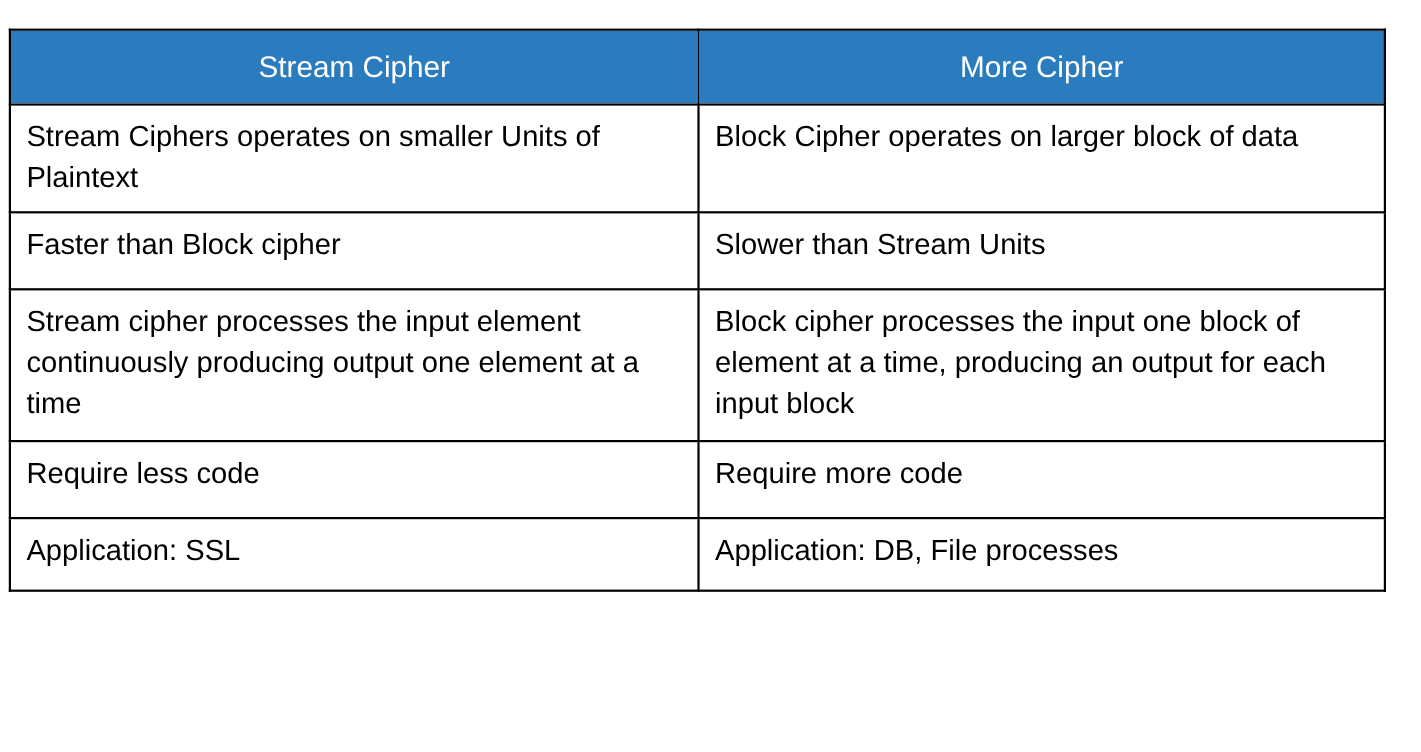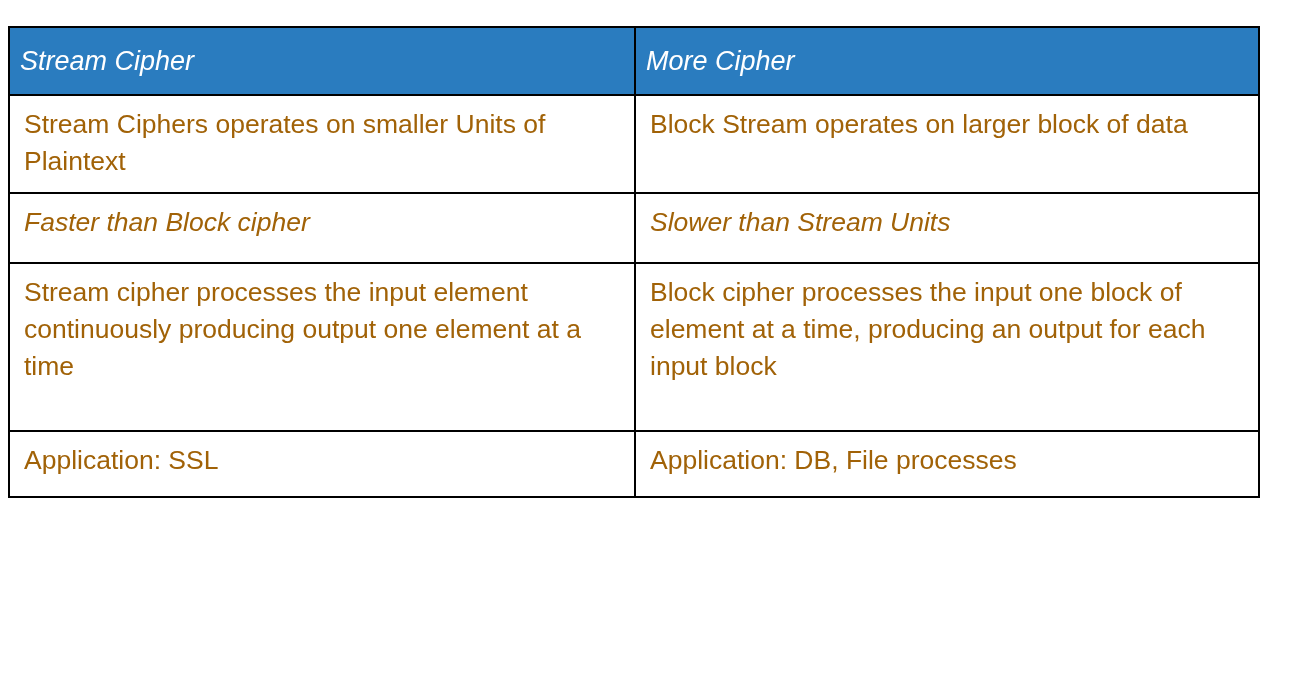--- a/index.html
+++ b/index.html
@@ -41,47 +41,46 @@
     vertical-align: top;
     box-sizing: border-box;
   }
 
   
   .comparison-table thead th {
     background: #2a7cbf;
     color: #ffffff;
     font-size: 27px;
     font-weight: 400;
-    text-align: left;
+    text-align: center;
     height: 66px;
     line-height: 66px;
-    padding: 0 10px;
+    padding: 0 20px;
     white-space: nowrap;
     overflow: hidden;
-    font-style: italic;
   }
 
   
   .comparison-table tbody td {
-    color: #a16207;
+    color: #000000;
     font-size: 26.5px;
     font-weight: 400;
     line-height: 37px;
     text-align: left;
     padding: 10px 14px 12px 14px;
   }
 
   .cell-text {
     display: block;
   }
 
   
   tr.row-h2 td { height: 98px; }
-  tr.row-h1 td { height: 70px; font-style: italic; }
-  tr.row-h3 td { height: 168px; margin-left: 19px; }
+  tr.row-h1 td { height: 70px; }
+  tr.row-h3 td { height: 138px; margin-left: 19px; }
   tr.row-last td { height: 66px; }
 </style>
 </head>
 <body>
 
 <div class="page">
 
   <table class="comparison-table">
     <colgroup>
       <col class="col-left">
@@ -95,21 +94,21 @@
       </tr>
     </thead>
 
     <tbody>
 
       <tr class="row-h2">
         <td>
           <span class="cell-text">Stream Ciphers operates on smaller Units of Plaintext</span>
         </td>
         <td>
-          <span class="cell-text">Block Stream operates on larger block of data</span>
+          <span class="cell-text">Block Cipher operates on larger block of data</span>
         </td>
       </tr>
 
       <tr class="row-h1">
         <td>
           <span class="cell-text">Faster than Block cipher</span>
         </td>
         <td>
           <span class="cell-text">Slower than Stream Units</span>
         </td>
@@ -117,20 +116,28 @@
 
       <tr class="row-h3">
         <td>
           <span class="cell-text">Stream cipher processes the input element continuously producing output one element at a time</span>
         </td>
         <td>
           <span class="cell-text">Block cipher processes the input one block of element at a time, producing an output for each input block</span>
         </td>
       </tr>
 
+      <tr class="row-h1">
+        <td>
+          <span class="cell-text">Require less code</span>
+        </td>
+        <td>
+          <span class="cell-text">Require more code</span>
+        </td>
+      </tr>
 
 
 
       <tr class="row-last">
         <td>
           <span class="cell-text">Application: SSL</span>
         </td>
         <td>
           <span class="cell-text">Application: DB, File processes</span>
         </td>

